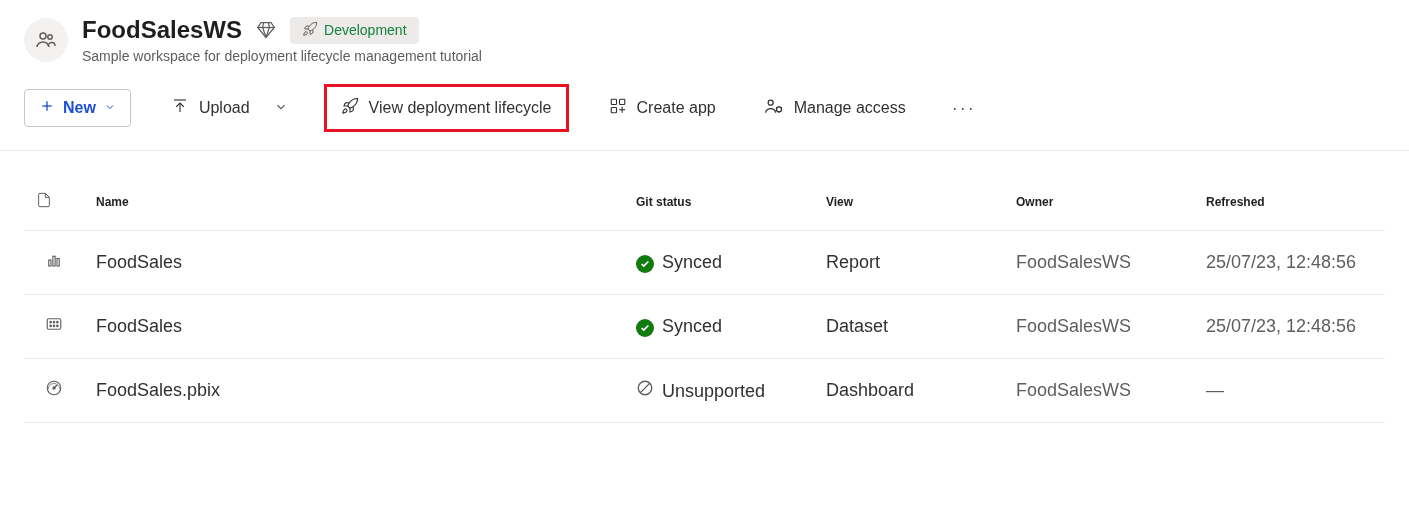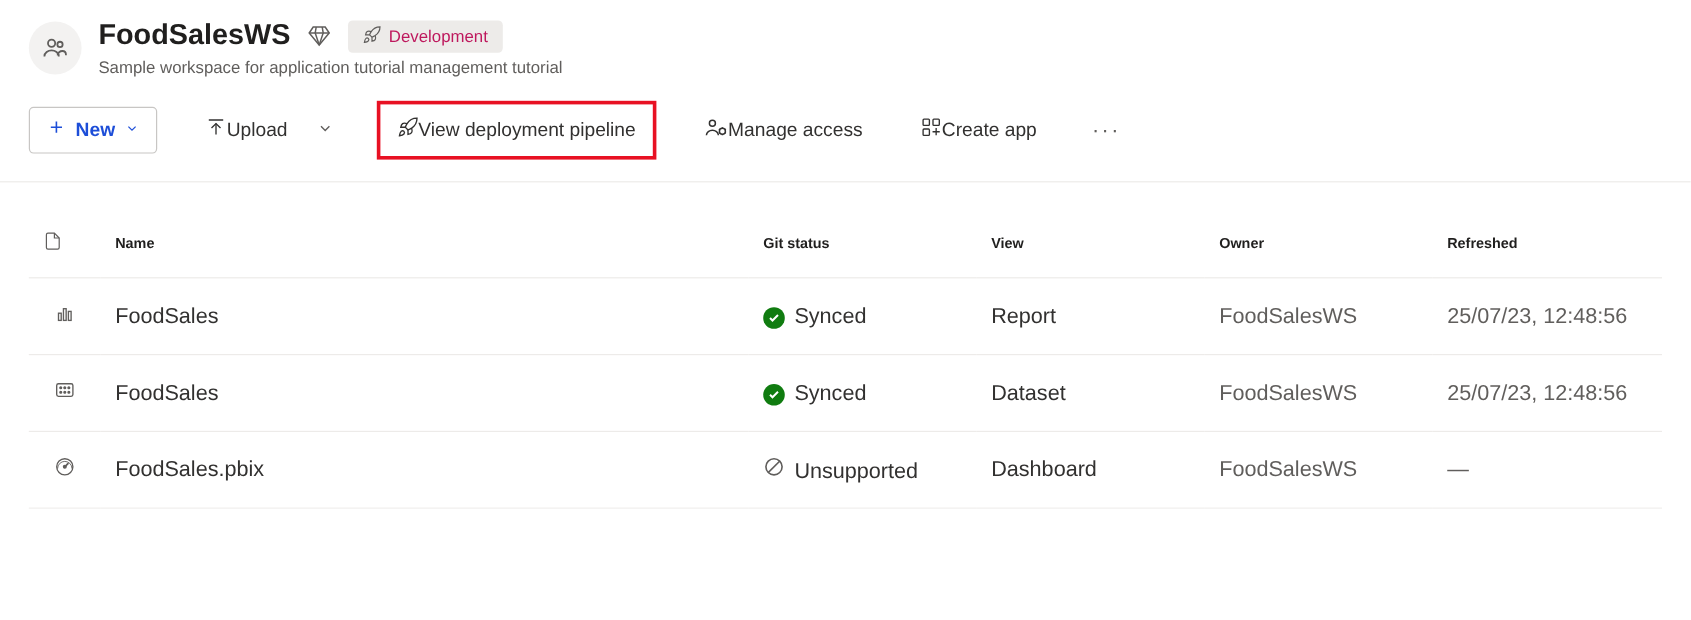--- a/index.html
+++ b/index.html
@@ -57,21 +57,21 @@
       display: flex;
       align-items: center;
     }
     .stage-badge {
       display: flex;
       align-items: center;
       gap: 6px;
       padding: 4px 12px;
       background: #edebe9;
       border-radius: 4px;
-      color: #be185d;
+      color: #15803d;
       font-size: 14px;
     }
     .workspace-subtitle {
       font-size: 14px;
       color: #605e5c;
     }
     .toolbar {
       display: flex;
       align-items: center;
       gap: 32px;
@@ -87,20 +87,21 @@
       border-radius: 4px;
       background: #ffffff;
       font-size: 16px;
       font-weight: 600;
       color: #1d4ed8;
       cursor: pointer;
     }
     .btn-toolbar {
       display: flex;
       align-items: center;
+      gap: 10px;
       padding: 6px 8px;
       background: transparent;
       border: none;
       font-size: 16px;
       color: #323130;
       cursor: pointer;
     }
     .btn-toolbar.highlighted {
       border: 3px solid #e81123;
       padding: 10px 14px;
@@ -221,21 +222,21 @@
           <svg width="16" height="16" viewBox="0 0 24 24" fill="none" stroke="#605e5c" stroke-width="1.5">
             <path d="M4.5 16.5c-1.5 1.26-2 5-2 5s3.74-.5 5-2c.71-.84.7-2.13-.09-2.91a2.18 2.18 0 0 0-2.91-.09z"></path>
             <path d="M12 15l-3-3a22 22 0 0 1 2-3.95A12.88 12.88 0 0 1 22 2c0 2.72-.78 7.5-6 11a22.35 22.35 0 0 1-4 2z"></path>
             <path d="M9 12H4s.55-3.03 2-4c1.62-1.08 5 0 5 0"></path>
             <path d="M12 15v5s3.03-.55 4-2c1.08-1.62 0-5 0-5"></path>
           </svg>
         </span>
         <span>Development</span>
       </div>
     </div>
-    <div class="workspace-subtitle">Sample workspace for application tutorial management tutorial</div>
+    <div class="workspace-subtitle">Sample workspace for deployment lifecycle management tutorial</div>
   </div>
 </div>
 
 <div class="toolbar">
   <button class="btn-new">
     <span>
       <svg width="16" height="16" viewBox="0 0 24 24" fill="none" stroke="currentColor" stroke-width="2">
         <line x1="12" y1="5" x2="12" y2="19"></line>
         <line x1="5" y1="12" x2="19" y2="12"></line>
       </svg>
@@ -268,46 +269,46 @@
 
   <button class="btn-toolbar highlighted">
     <span>
       <svg width="18" height="18" viewBox="0 0 24 24" fill="none" stroke="currentColor" stroke-width="1.5">
         <path d="M4.5 16.5c-1.5 1.26-2 5-2 5s3.74-.5 5-2c.71-.84.7-2.13-.09-2.91a2.18 2.18 0 0 0-2.91-.09z"></path>
         <path d="M12 15l-3-3a22 22 0 0 1 2-3.95A12.88 12.88 0 0 1 22 2c0 2.72-.78 7.5-6 11a22.35 22.35 0 0 1-4 2z"></path>
         <path d="M9 12H4s.55-3.03 2-4c1.62-1.08 5 0 5 0"></path>
         <path d="M12 15v5s3.03-.55 4-2c1.08-1.62 0-5 0-5"></path>
       </svg>
     </span>
-    <span>View deployment pipeline</span>
-  </button>
-
-  <button class="btn-toolbar">
-    <span>
-      <svg width="20" height="20" viewBox="0 0 24 24" fill="none" stroke="currentColor" stroke-width="1.5">
-        <circle cx="8" cy="8" r="3"></circle>
-        <path d="M2 20c0-3 3-5 6-5s6 2 6 5"></path>
-        <circle cx="18" cy="16" r="3"></circle>
-        <path d="M18 12v1M18 19v1M14.5 14l.87.5M20.63 17.5l.87.5M14.5 18l.87-.5M20.63 14.5l.87-.5"></path>
-      </svg>
-    </span>
-    <span>Manage access</span>
+    <span>View deployment lifecycle</span>
   </button>
 
   <button class="btn-toolbar">
     <span>
       <svg width="18" height="18" viewBox="0 0 24 24" fill="none" stroke="currentColor" stroke-width="1.5">
         <rect x="3" y="3" width="7" height="7" rx="1"></rect>
         <rect x="14" y="3" width="7" height="7" rx="1"></rect>
         <rect x="3" y="14" width="7" height="7" rx="1"></rect>
         <line x1="17.5" y1="13" x2="17.5" y2="21"></line>
         <line x1="13.5" y1="17" x2="21.5" y2="17"></line>
       </svg>
     </span>
     <span>Create app</span>
+  </button>
+
+  <button class="btn-toolbar">
+    <span>
+      <svg width="20" height="20" viewBox="0 0 24 24" fill="none" stroke="currentColor" stroke-width="1.5">
+        <circle cx="8" cy="8" r="3"></circle>
+        <path d="M2 20c0-3 3-5 6-5s6 2 6 5"></path>
+        <circle cx="18" cy="16" r="3"></circle>
+        <path d="M18 12v1M18 19v1M14.5 14l.87.5M20.63 17.5l.87.5M14.5 18l.87-.5M20.63 14.5l.87-.5"></path>
+      </svg>
+    </span>
+    <span>Manage access</span>
   </button>
 
   <button class="more-btn">
     <span>···</span>
   </button>
 </div>
 
 <div class="content">
   <table class="table">
     <thead>

